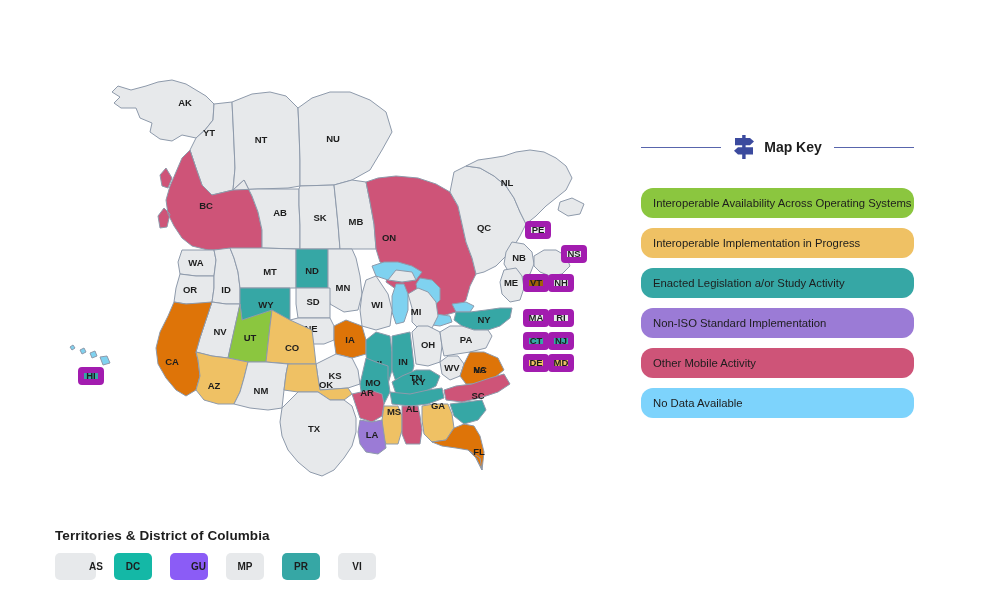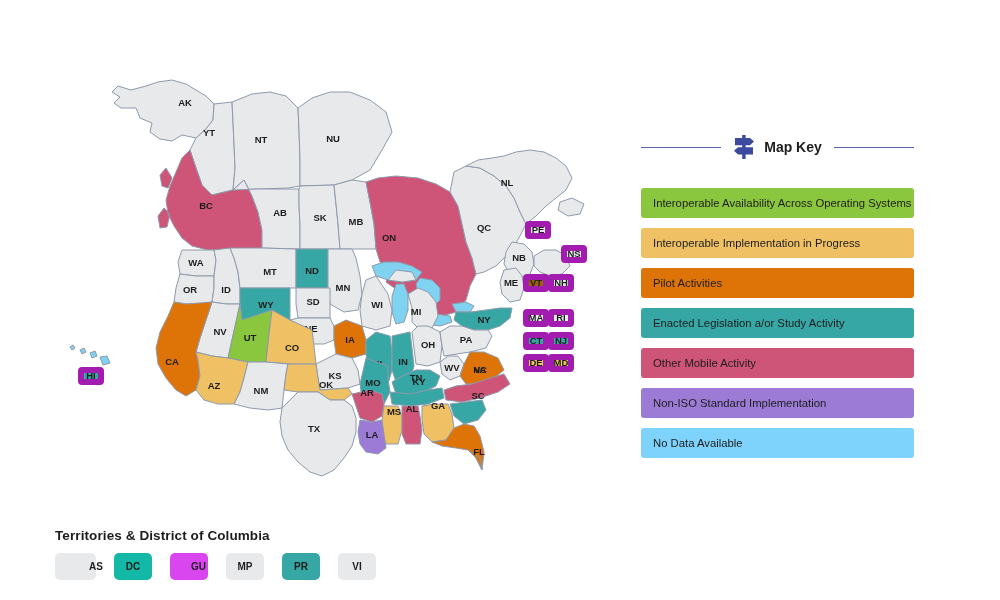--- a/index.html
+++ b/index.html
@@ -53,21 +53,21 @@
 
   
   #key-panel { position:absolute; left:641px; top:130px; width:273px; }
   #key-header { display:flex; align-items:center; height:34px; }
   .key-rule { flex:1 1 auto; height:1px; background:#3b4a9e; opacity:.85; }
   #key-sign-icon { flex:0 0 auto; margin:0 9px 0 12px; display:block; }
   #key-title { flex:0 0 auto; font-size:14px; font-weight:700; color:#1d1d1d; margin-right:12px; white-space:nowrap;}
 
   #key-rows { margin-top:24px; }
   .key-row {
-    height:30px; border-radius:3px;
+    height:30px; border-radius:12px;
     display:flex; align-items:center;
     padding-left:12px;
     margin-bottom:10px;
     font-size:11.3px; color:#1d1d1d;
     box-sizing:border-box;
   }
 </style>
 </head>
 <body>
 
@@ -270,21 +270,21 @@
         <div class="chip" style="left: 525px; top: 221px; background: rgb(231, 233, 235);">PE</div>
         <div class="chip" style="left: 78px; top: 367px; background: rgb(54, 167, 165);">HI</div>
       </div>
   </div>
 
   <div id="territories">
     <div id="territories-title">Territories &amp; District of Columbia</div>
     <div id="territory-chips">
         <div class="terr-chip" style="background: rgb(231, 233, 235); padding-left: 41px;">AS</div>
         <div class="terr-chip" style="background: #14b8a6;">DC</div>
-        <div class="terr-chip" style="background: #d946ef; padding-left: 19px;">GU</div>
+        <div class="terr-chip" style="background: #8b5cf6; padding-left: 19px;">GU</div>
         <div class="terr-chip" style="background: rgb(231, 233, 235);">MP</div>
         <div class="terr-chip" style="background: rgb(54, 167, 165);">PR</div>
         <div class="terr-chip" style="background: rgb(231, 233, 235);">VI</div>
       </div>
   </div>
 
   <div id="key-panel">
     <div id="key-header">
       <div class="key-rule"></div>
       <svg id="key-sign-icon" width="22" height="26" viewBox="0 0 22 26">
@@ -295,31 +295,28 @@
       <div id="key-title">Map Key</div>
       <div class="key-rule"></div>
     </div>
     <div id="key-rows">
         <div class="key-row" style="background: rgb(139, 198, 63);">
           <span>Interoperable Availability Across Operating Systems</span>
         </div>
         <div class="key-row" style="background: rgb(239, 193, 100);">
           <span>Interoperable Implementation in Progress</span>
         </div>
-        <div class="key-row" style="background: rgb(222, 116, 8);">
-          <span>Pilot Activities</span>
-        </div>
         <div class="key-row" style="background: rgb(54, 167, 165);">
           <span>Enacted Legislation a/or Study Activity</span>
         </div>
+        <div class="key-row" style="background: rgb(155, 123, 214);">
+          <span>Non-ISO Standard Implementation</span>
+        </div>
         <div class="key-row" style="background: rgb(206, 84, 120);">
           <span>Other Mobile Activity</span>
         </div>
-        <div class="key-row" style="background: rgb(155, 123, 214);">
-          <span>Non-ISO Standard Implementation</span>
-        </div>
         <div class="key-row" style="background: #7dd3fc;">
           <span>No Data Available</span>
         </div>
       </div>
   </div>
 
 </div>
 
 </body></html>

